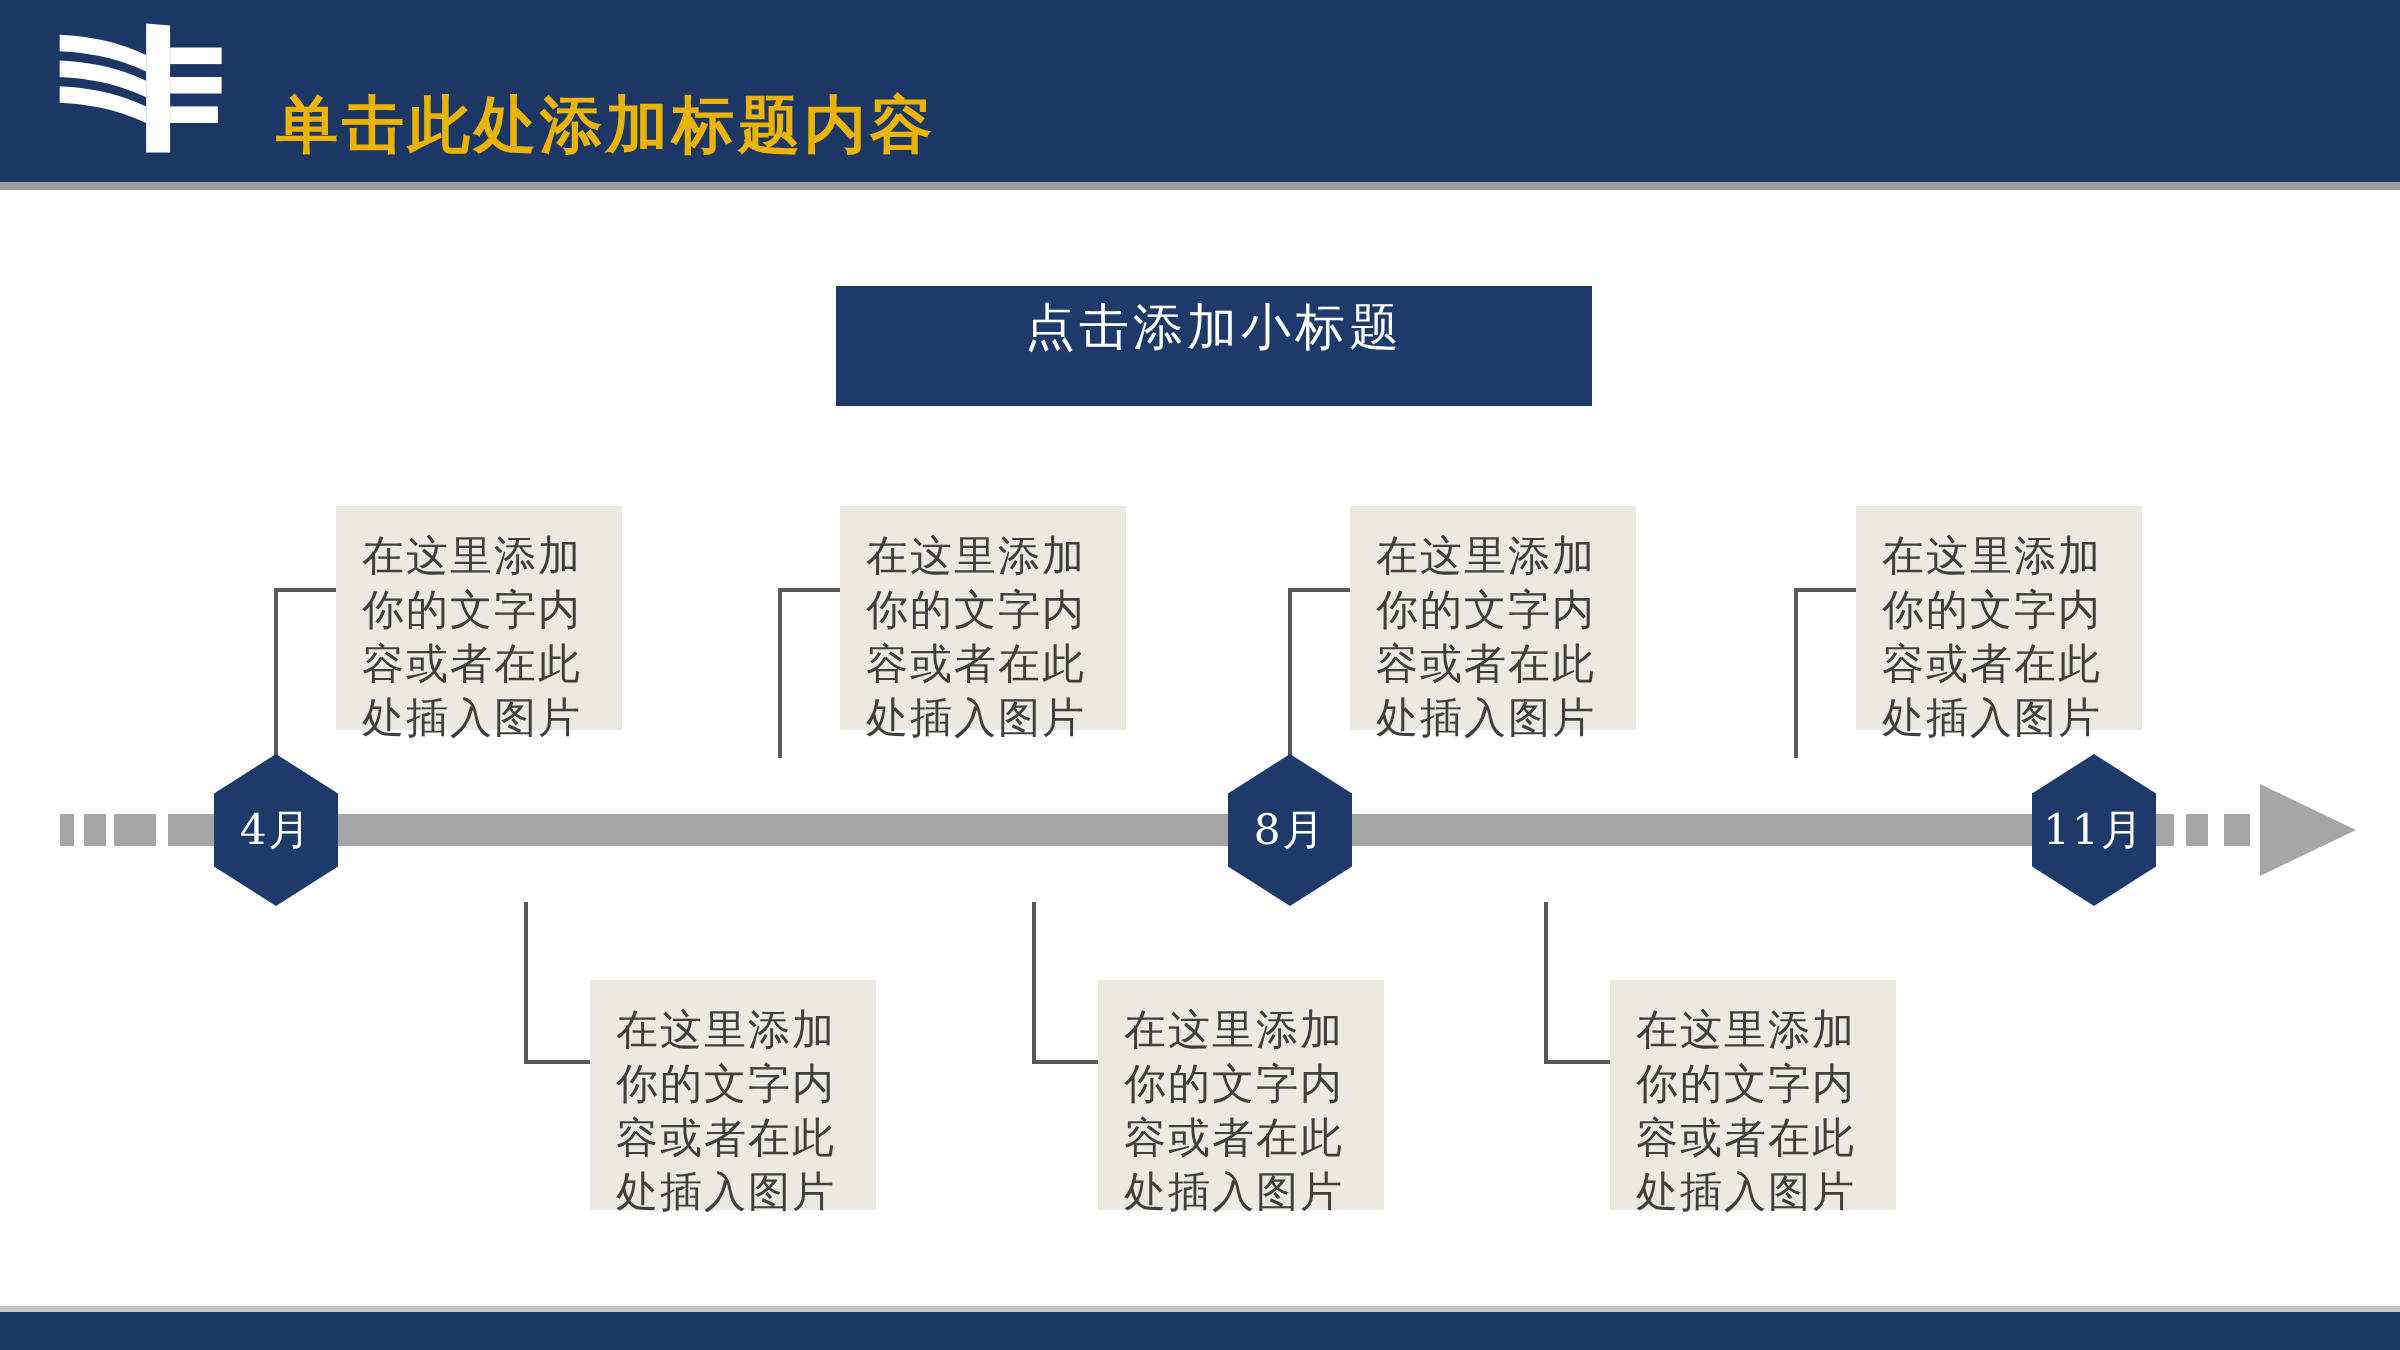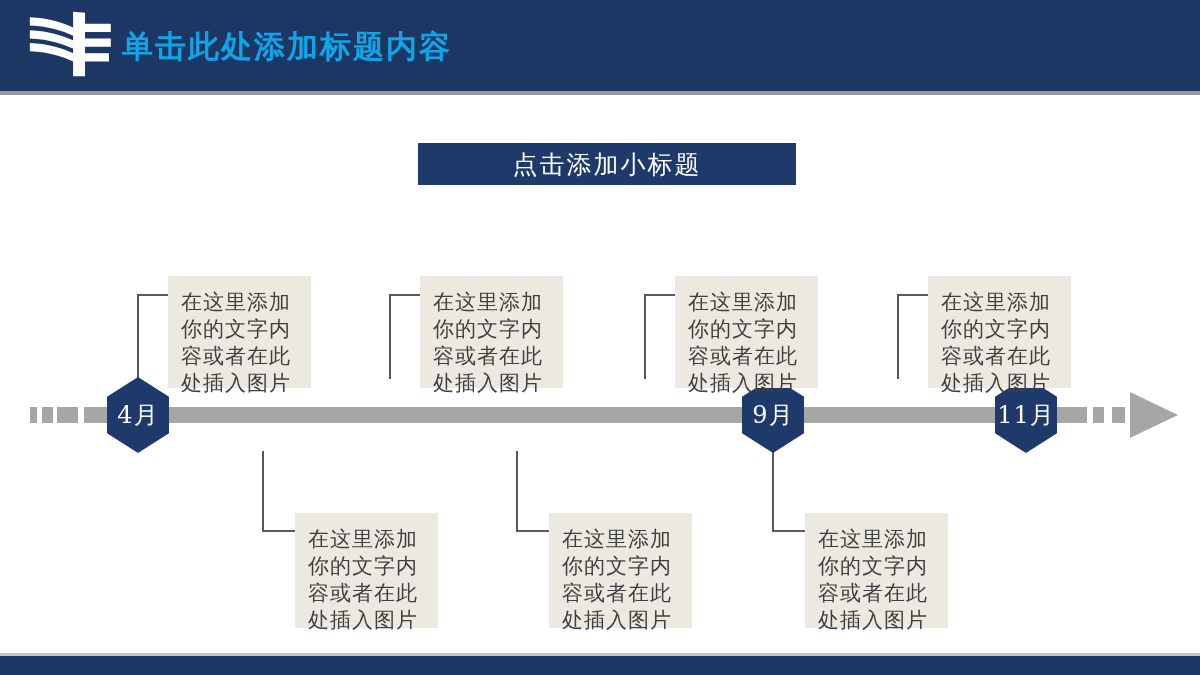--- a/index.html
+++ b/index.html
@@ -9,54 +9,54 @@
   }
   
   .title-bar{
     position:absolute;left:0;top:0;width:1200px;height:91px;
     background:var(--header-navy,#1d3765);
     display:flex;align-items:center;
   }
   .logo{position:absolute;left:28px;top:11px;width:92px;height:66px;}
   .slide-title{
     position:absolute;left:122px;top:0;height:91px;line-height:94px;
-    margin:0;color:#0ea5e9;font-size:31px;font-weight:bold;letter-spacing:2px;
+    margin:16px;color:#eab308;font-size:31px;font-weight:bold;letter-spacing:2px;
   }
   .header-divider{
     position:absolute;left:0;top:91px;width:1200px;height:4px;
     background:var(--divider-gray,#9c9c9c);
   }
   
   .subtitle{
-    position:absolute;left:418px;top:143px;width:378px;height:42px;
+    position:absolute;left:418px;top:143px;width:378px;height:60px;
     background:var(--navy,#1e3a6b);color:#ffffff;
     font-size:25px;line-height:43px;text-align:center;letter-spacing:2px;
   }
   
   .tl-seg{position:absolute;top:407px;height:16px;background:var(--timeline-gray,#a6a6a6);}
   .tl-arrow{
     position:absolute;left:1130px;top:392px;width:0;height:0;
     border-top:23px solid transparent;border-bottom:23px solid transparent;
     border-left:48px solid var(--timeline-gray,#a6a6a6);
   }
   .hex{
     position:absolute;top:377px;width:62px;height:76px;
     background:var(--navy,#1e3a6b);
     clip-path:polygon(50% 0%,100% 26%,100% 74%,50% 100%,0% 74%,0% 26%);
     display:flex;align-items:center;justify-content:center;
   }
   .hex span{
     color:#ffffff;font-family:"DejaVu Serif","Liberation Serif",serif;
-    font-size:24px;letter-spacing:1px;
+    font-size:21px;letter-spacing:1px;
   }
   .conn{position:absolute;background:var(--connector-gray,#595959);}
   .note{
     position:absolute;width:143px;background:var(--box-bg,#ece9e1);
     color:var(--box-text,#3f3f3f);font-size:21px;line-height:27px;
-    letter-spacing:1px;padding:12px 10px 0 13px;box-sizing:border-box;margin-top:23px;
+    letter-spacing:1px;padding:12px 10px 0 13px;box-sizing:border-box;
   }
   .note.top{top:253px;height:112px;}
   .note.bottom{top:490px;height:115px;}
   
   .footer-line{position:absolute;left:0;top:653px;width:1200px;height:3px;background:#c4c4c4;}
   .footer-bar{position:absolute;left:0;top:656px;width:1200px;height:19px;background:var(--header-navy,#1d3765);}
 </style>
 </head>
 <body>
 
@@ -100,24 +100,24 @@
   <div class="conn" style="left:262px;top:451px;width:2px;height:81px"></div>
   <div class="conn" style="left:263px;top:530px;width:33px;height:2px"></div>
   <div class="conn" style="left:516px;top:451px;width:2px;height:81px"></div>
   <div class="conn" style="left:517px;top:530px;width:33px;height:2px"></div>
   <div class="conn" style="left:772px;top:451px;width:2px;height:81px"></div>
   <div class="conn" style="left:773px;top:530px;width:33px;height:2px"></div>
 
   <div class="hex" style="left:107px">
       <span>4月</span>
     </div>
-  <div class="hex" style="left:742px">
-      <span>9月</span>
+  <div class="hex" style="left:614px">
+      <span>8月</span>
     </div>
-  <div class="hex" style="left:995px">
+  <div class="hex" style="left:1016px">
       <span>11月</span>
     </div>
 
   <div class="note top" style="left:168px">在这里添加你的文字内容或者在此处插入图片</div>
   <div class="note top" style="left:420px">在这里添加你的文字内容或者在此处插入图片</div>
   <div class="note top" style="left:675px">在这里添加你的文字内容或者在此处插入图片</div>
   <div class="note top" style="left:928px">在这里添加你的文字内容或者在此处插入图片</div>
 
   <div class="note bottom" style="left:295px">在这里添加你的文字内容或者在此处插入图片</div>
   <div class="note bottom" style="left:549px">在这里添加你的文字内容或者在此处插入图片</div>

